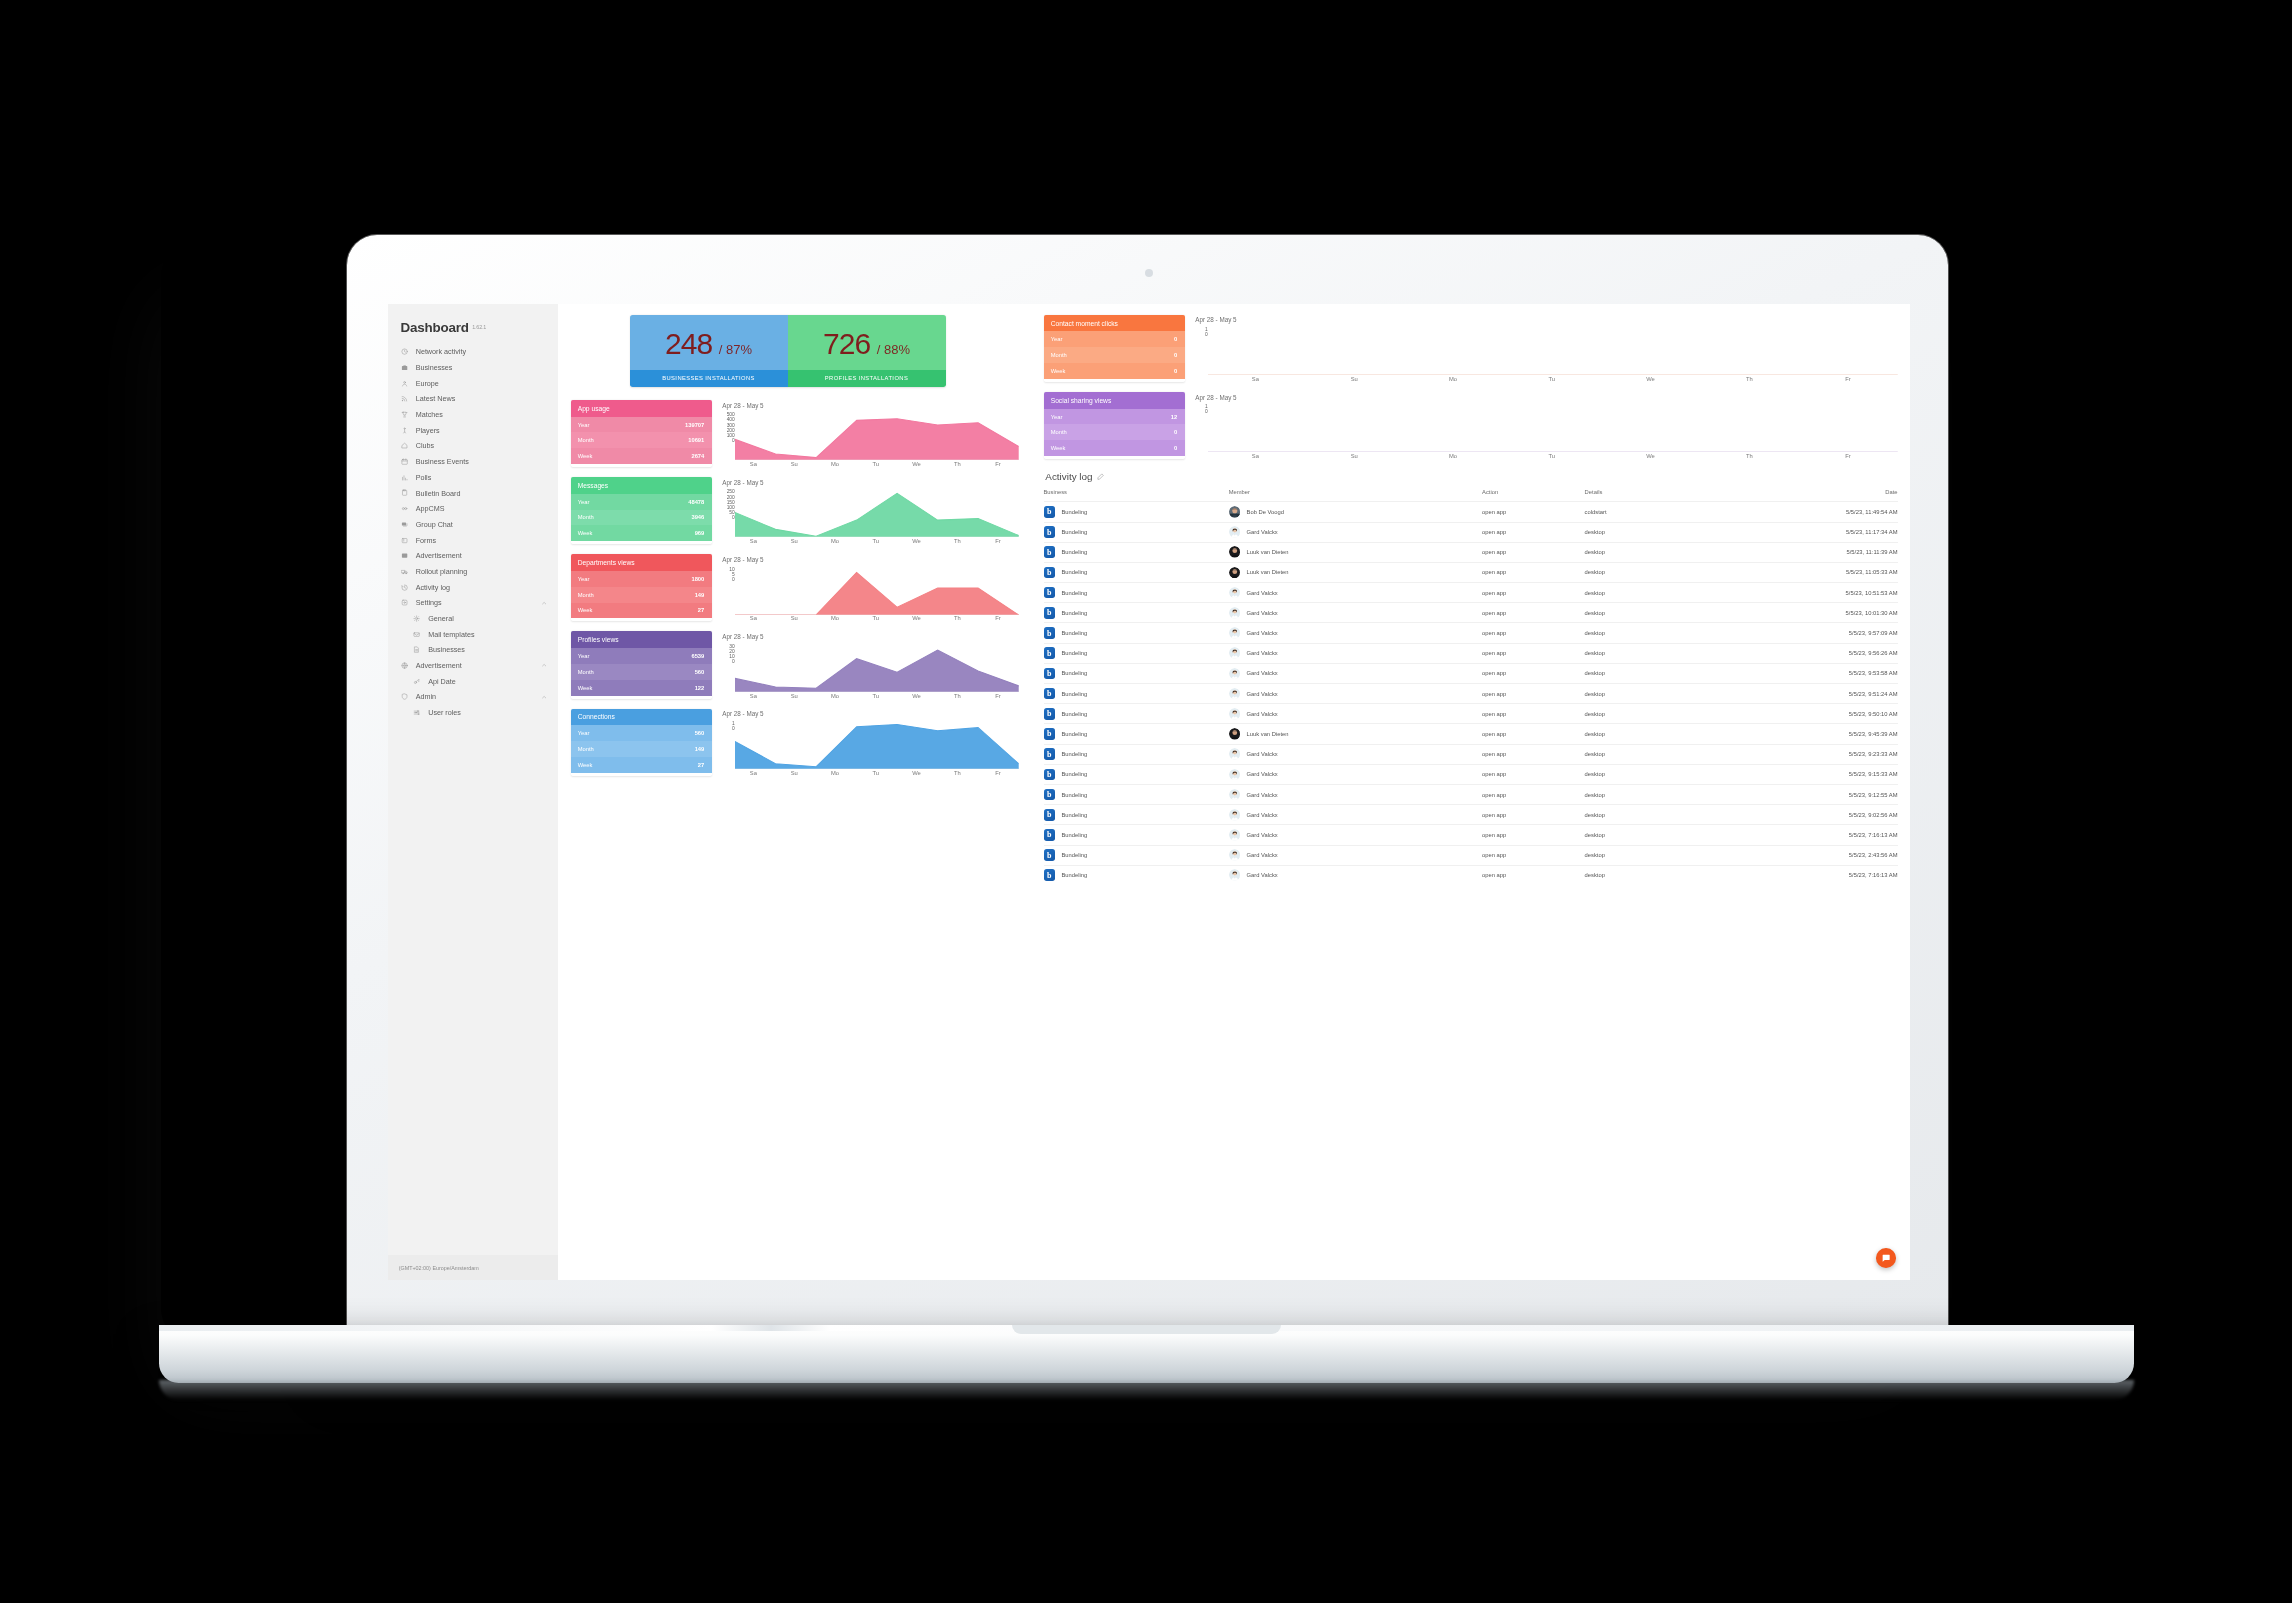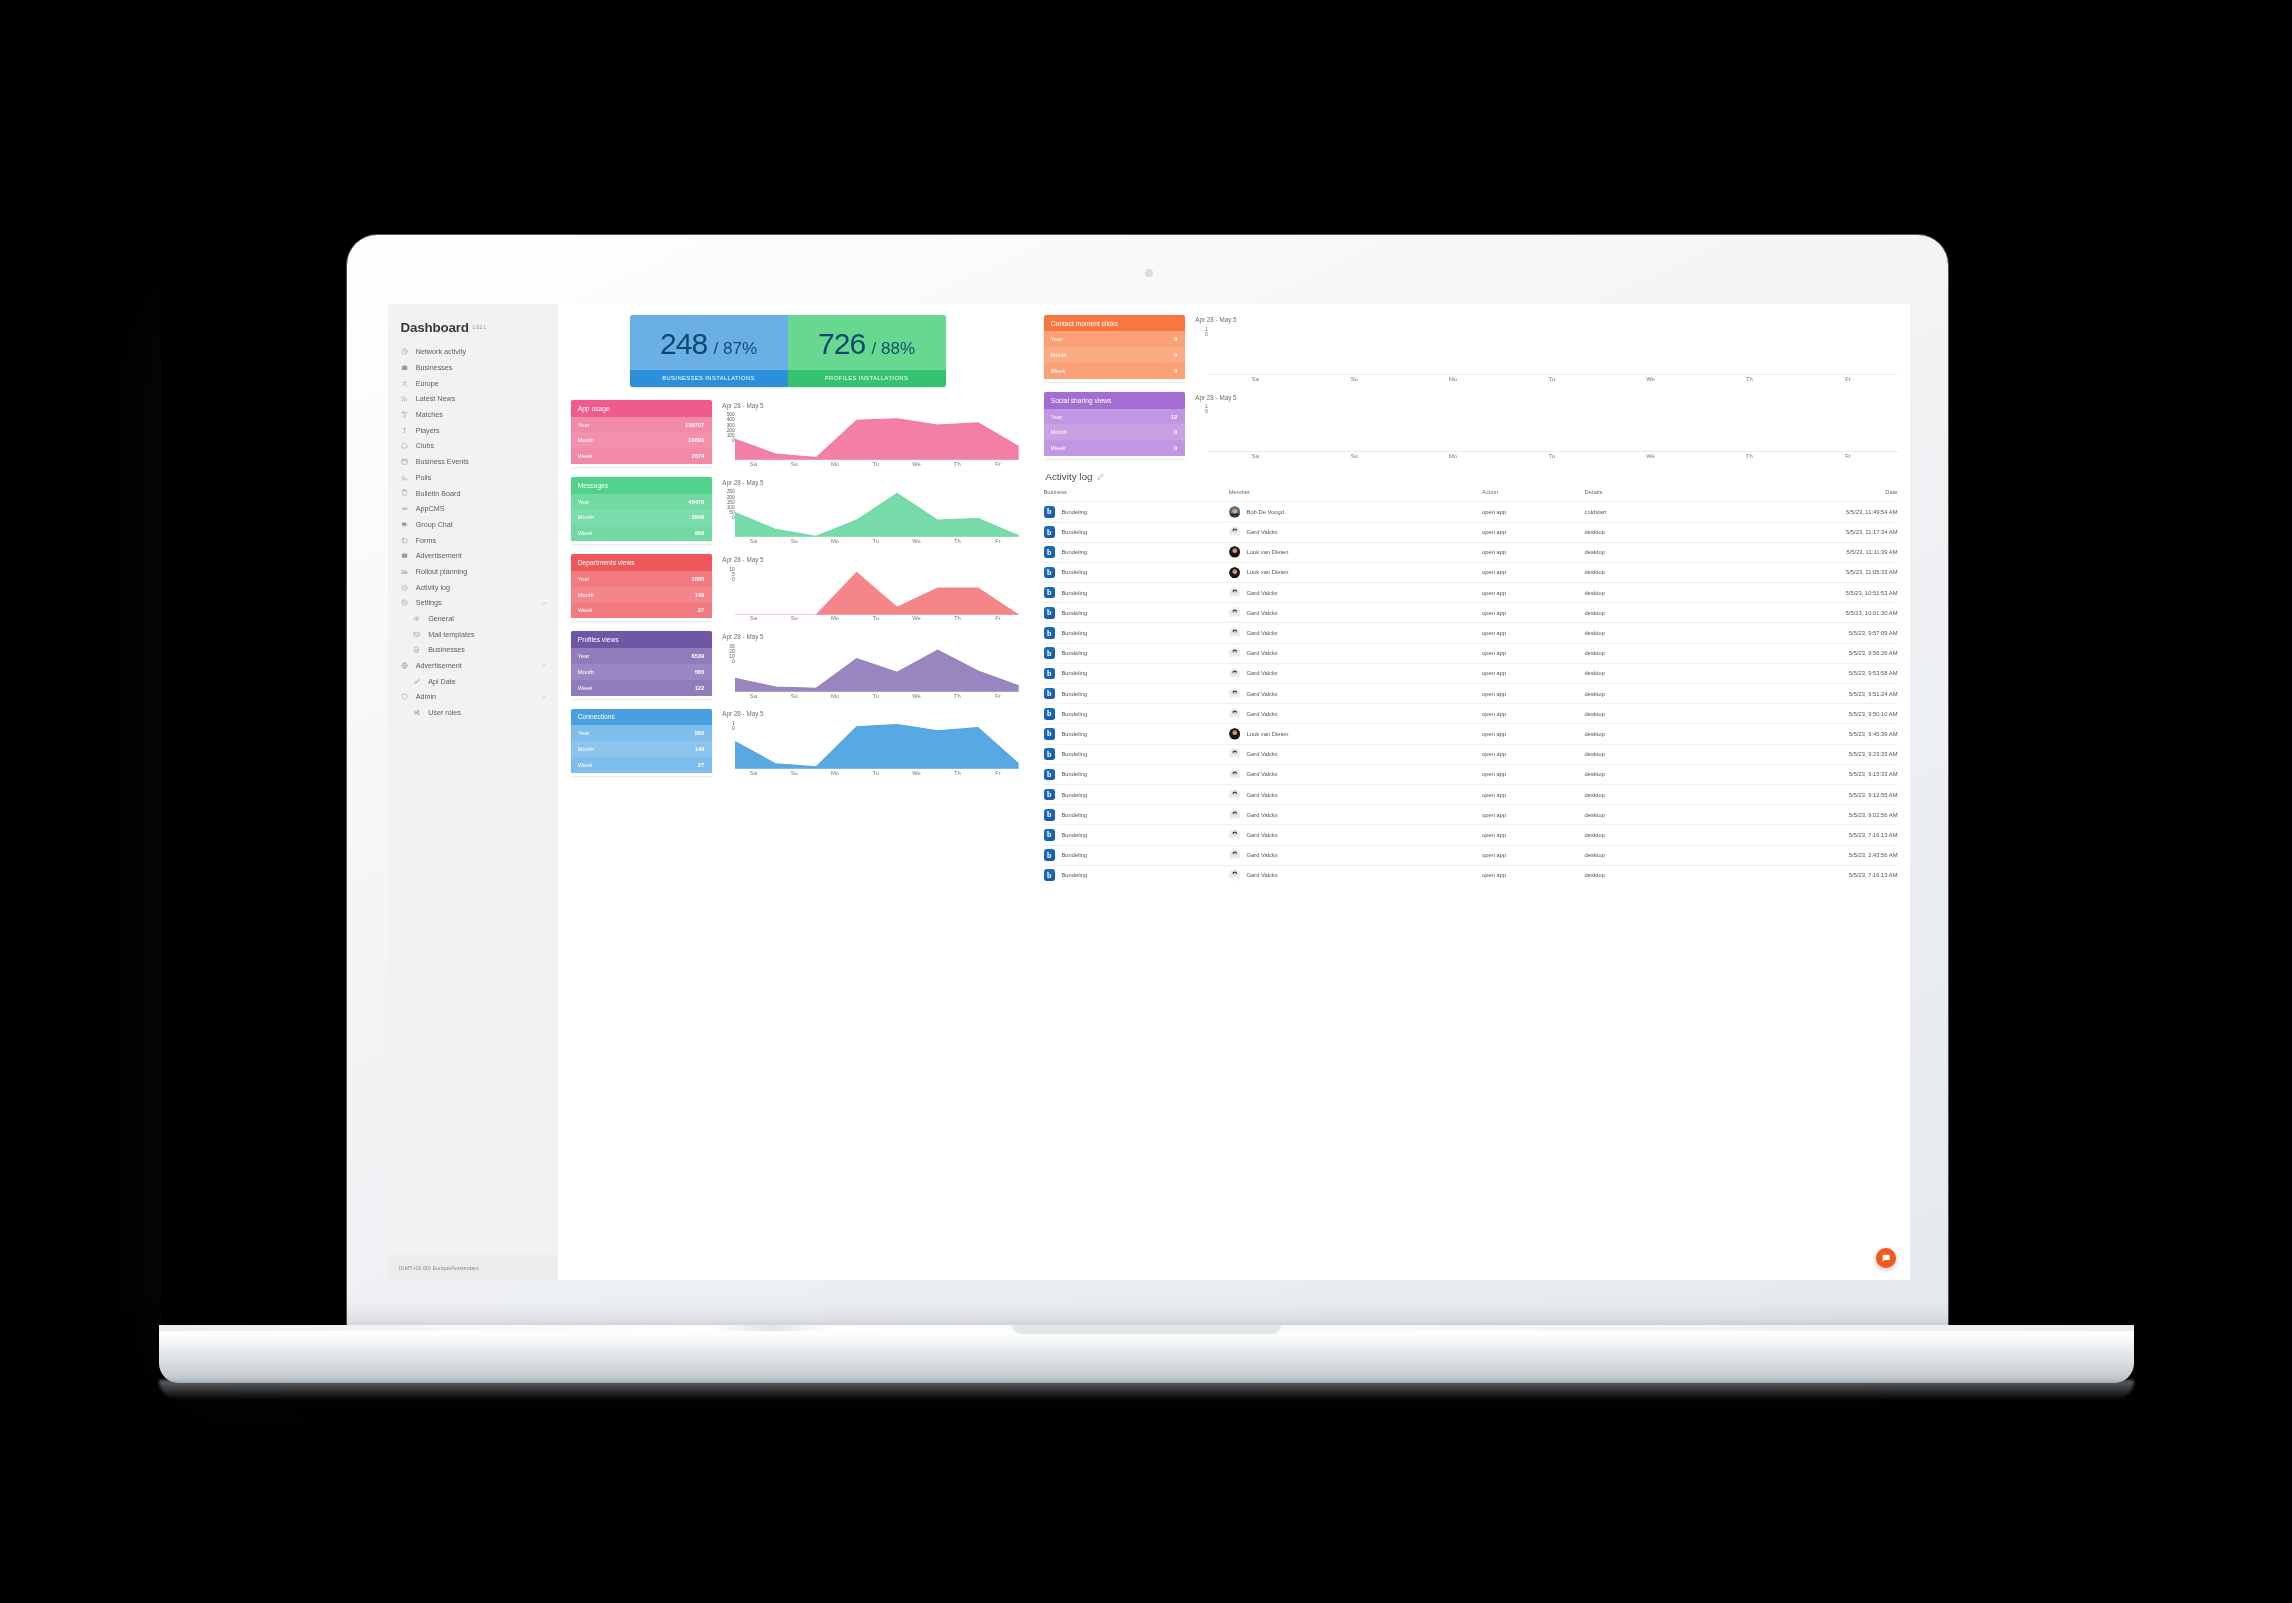--- a/index.html
+++ b/index.html
@@ -64,23 +64,23 @@
     display:flex;align-items:center;padding-left:10.7px;font-size:5.4px;color:#8c8c8c;box-sizing:border-box;}
 
   
   .main{flex:1;position:relative;background:#fff;display:flex;padding:10.7px 12.5px 0 12.5px;box-sizing:border-box;gap:0;}
   .col-left{width:448px;flex:0 0 448px;}
   .col-right{flex:1;padding-left:25px;}
 
   
   .hero{display:flex;width:316px;margin-left:59px;border-radius:2.7px;overflow:hidden;box-shadow:0 0.9px 1.8px rgba(0,0,0,.12);}
   .hero-card{flex:1;text-align:center;}
-  .hero-top{padding:14.3px 0 10.7px 0;color:#0c4a6e;display:flex;align-items:baseline;justify-content:center;}
+  .hero-top{padding:14.3px 0 10.7px 0;color:#7f1d1d;display:flex;align-items:baseline;justify-content:center;}
   .hero-num{font-size:30px;font-weight:300;line-height:1;letter-spacing:-0.9px;}
-  .hero-pct{font-size:17px;font-weight:300;margin-left:6.3px;opacity:.95;}
+  .hero-pct{font-size:13px;font-weight:300;margin-left:6.3px;opacity:.95;}
   .hero-foot{font-size:5.8px;letter-spacing:0.4px;color:#fff;padding:5.4px 0 6.3px 0;}
 
   
   .metric{display:flex;margin-bottom:9.9px;}
   .mcard{width:141px;flex:0 0 141px;border-radius:1.8px;overflow:hidden;box-shadow:0 0.9px 1.8px rgba(0,0,0,.10);}
   .mcard .mhead{font-size:6.7px;color:#fff;padding:4.9px 7.2px;}
   .mcard .mrow{display:flex;justify-content:space-between;font-size:5.8px;color:#fff;padding:4.9px 7.2px;}
   .mcard .mrow b{font-weight:700;}
   .mchart{flex:1;padding-left:9px;position:relative;}
   .mchart .rng{font-size:6.3px;color:#6f6f6f;padding:1.8px 0 3.6px 1.8px;}

